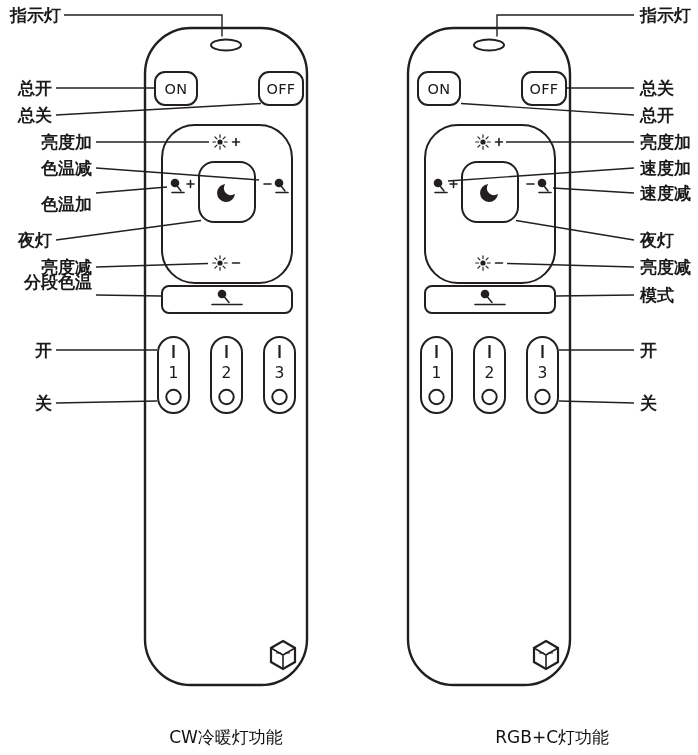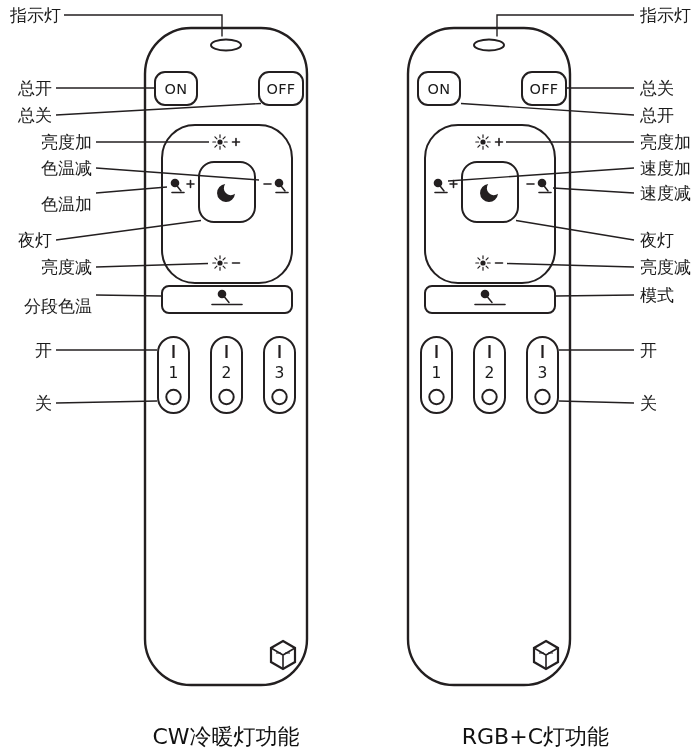--- a/index.html
+++ b/index.html
@@ -6,29 +6,29 @@
   #stage{position:relative;width:698px;height:755px;background:#ffffff;overflow:hidden;
          font-family:"DejaVu Sans","Liberation Sans",sans-serif;color:#1a1a1a;}
   #drawing{position:absolute;left:0;top:0;}
   .body{fill:#ffffff;stroke:#231f20;stroke-width:2.4;}
   .btn{fill:#ffffff;stroke:#231f20;stroke-width:2;}
   .leader{fill:none;stroke:#231f20;stroke-width:1.4;}
   .ink{fill:#231f20;stroke:none;}
   .ray{fill:none;stroke:#231f20;stroke-width:1.2;stroke-linecap:round;}
   .sign{fill:none;stroke:#231f20;stroke-width:1.6;stroke-linecap:round;}
   .thin15{fill:none;stroke:#231f20;stroke-width:1.5;stroke-linecap:round;}
-  .lbl{position:absolute;height:20px;line-height:20px;font-size:17px;white-space:nowrap;}
+  .lbl{position:absolute;height:20px;line-height:20px;font-size:17px;white-space:nowrap;font-weight:bold;}
   .lbl-l{text-align:right;left:0;width:92px;}
   .lbl-l.short{width:52px;}
   .lbl-r{text-align:left;left:640px;width:70px;}
   .btn-text{position:absolute;display:flex;align-items:center;justify-content:center;
             font-size:14.5px;font-weight:500;letter-spacing:.3px;}
   .num-text{position:absolute;width:31px;height:20px;line-height:20px;text-align:center;font-size:15.5px;}
   .caption{position:absolute;top:722px;width:240px;height:30px;line-height:30px;
-           text-align:center;font-size:22px;color:#111111;}
+           text-align:center;font-size:17px;color:#111111;}
 </style>
 </head>
 <body>
 
 <div id="stage">
 
   <svg id="drawing" width="698" height="755" viewBox="0 0 698 755">
 
     <g>
       <rect class="body" x="145" y="28" width="162" height="657" rx="46"></rect>
@@ -192,21 +192,21 @@
   </svg>
 
   <div class="lbl" style="left:10px;top:5px;width:54px;text-align:left;">指示灯</div>
   <div class="lbl lbl-l short" style="top:78px;">总开</div>
   <div class="lbl lbl-l short" style="top:105px;">总关</div>
   <div class="lbl lbl-l" style="top:132px;">亮度加</div>
   <div class="lbl lbl-l" style="top:158px;">色温减</div>
   <div class="lbl lbl-l" style="top:194px;">色温加</div>
   <div class="lbl lbl-l short" style="top:230px;">夜灯</div>
   <div class="lbl lbl-l" style="top:257px;">亮度减</div>
-  <div class="lbl lbl-l" style="top:296px;">分段色温</div>
+  <div class="lbl lbl-l" style="top:272px;">分段色温</div>
   <div class="lbl lbl-l short" style="top:340px;">开</div>
   <div class="lbl lbl-l short" style="top:393px;">关</div>
 
   <div class="lbl lbl-r" style="top:5px;">指示灯</div>
   <div class="lbl lbl-r" style="top:78px;">总关</div>
   <div class="lbl lbl-r" style="top:105px;">总开</div>
   <div class="lbl lbl-r" style="top:132px;">亮度加</div>
   <div class="lbl lbl-r" style="top:158px;">速度加</div>
   <div class="lbl lbl-r" style="top:183px;">速度减</div>
   <div class="lbl lbl-r" style="top:230px;">夜灯</div>

